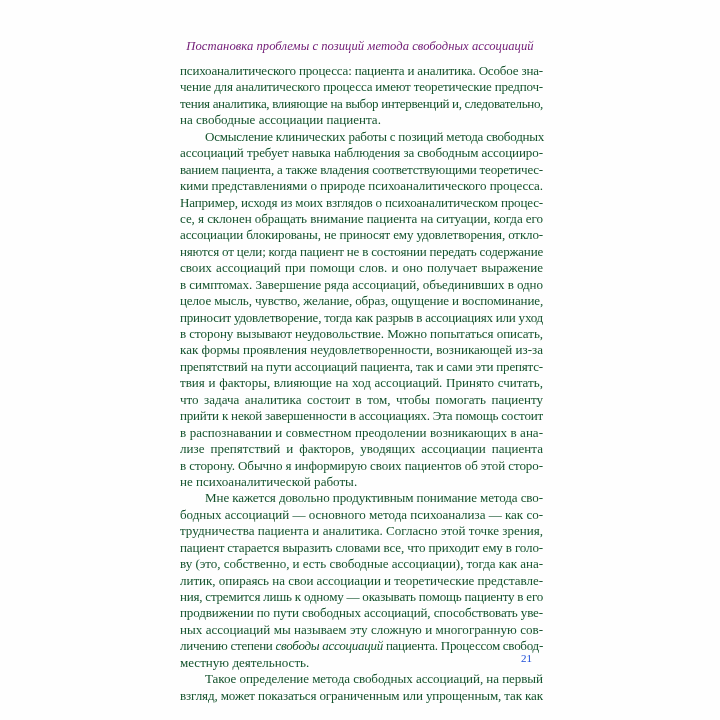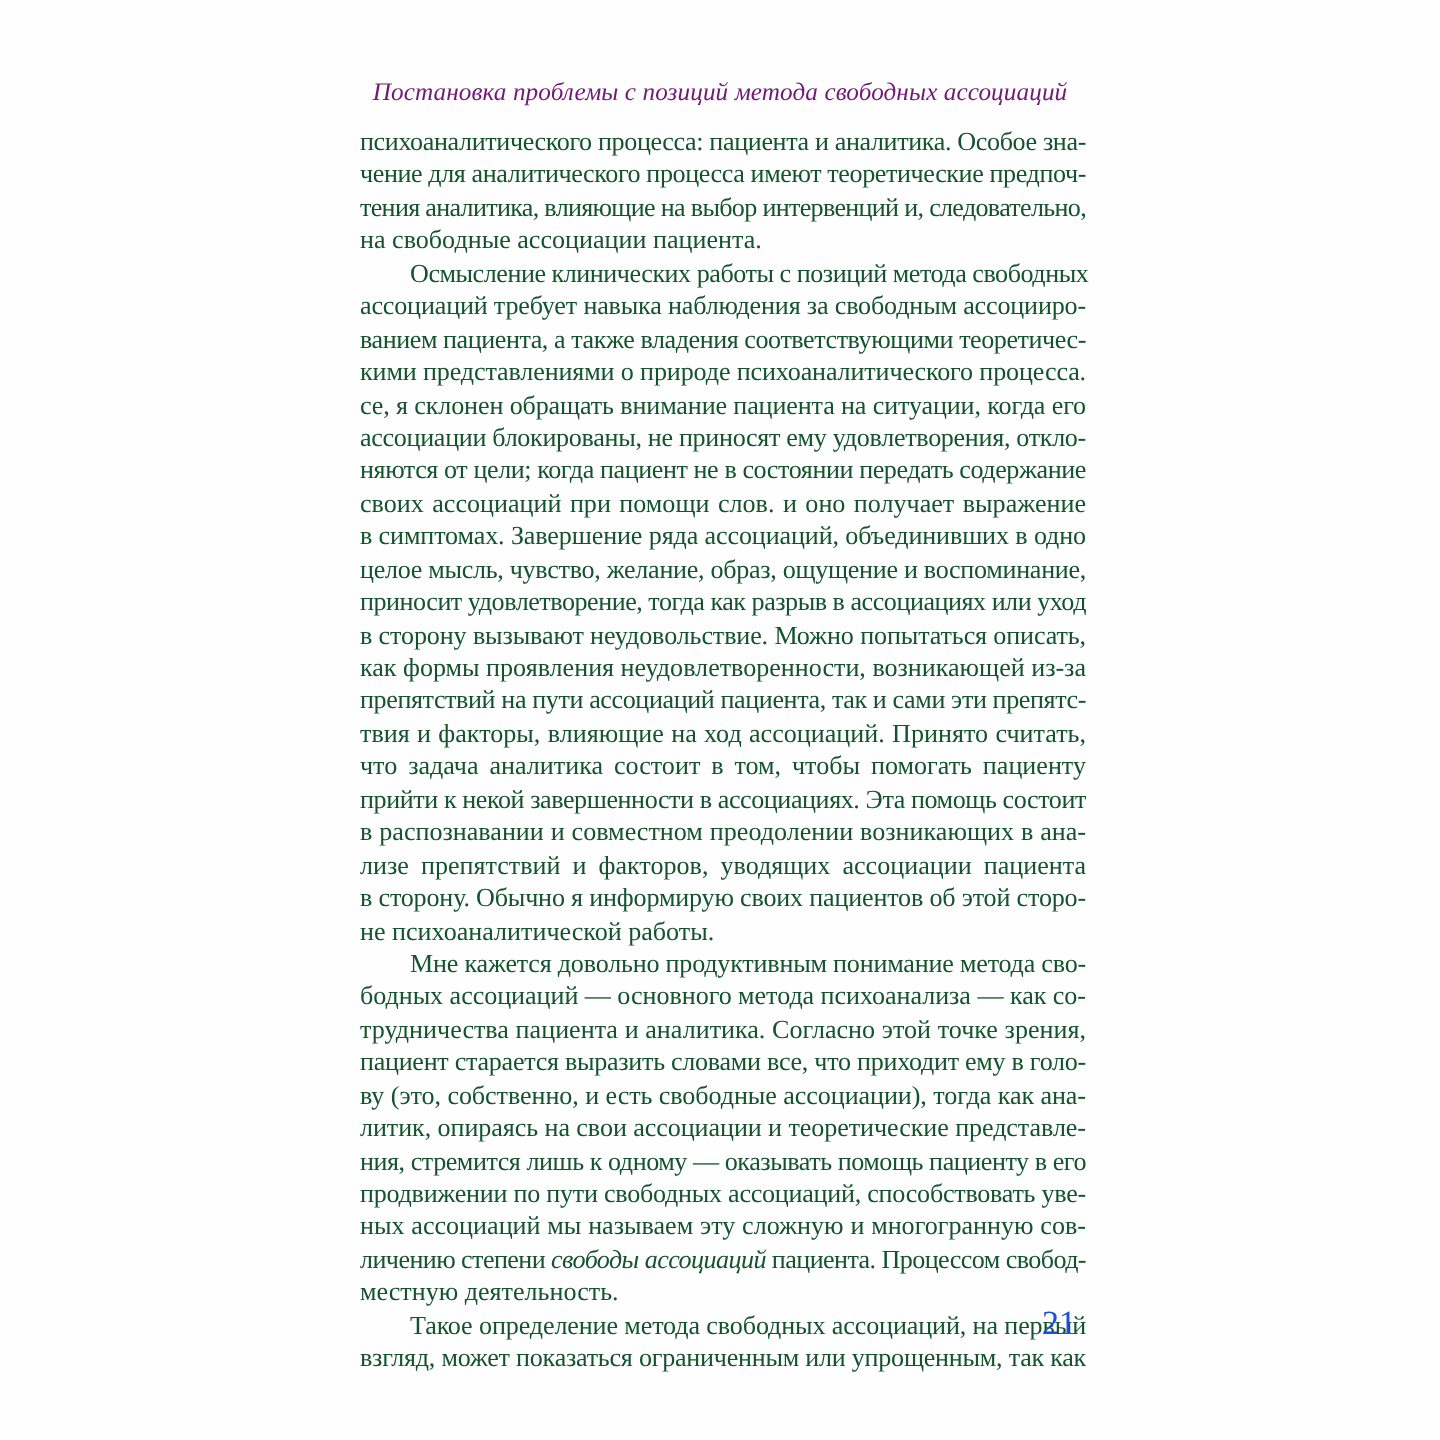--- a/index.html
+++ b/index.html
@@ -58,21 +58,21 @@
     .line.indent {
       padding-left: 25px;
     }
     .em {
       font-style: italic;
     }
     .page-number {
       position: absolute;
       top: 652px;
       left: 521px;
-      font-size: 17px;
+      font-size: 11px;
       color: #1d4ed8;
     }
   </style>
 </head>
 <body>
 
 <div class="page">
 
   <div class="running-head">Постановка проблемы с позиций метода свободных ассоциаций</div>
 
@@ -83,20 +83,21 @@
       <span class="line" style="display: block; width: 363px; letter-spacing: -0.198337px; box-sizing: border-box;">чение для аналитического процесса имеют теоретические предпоч-</span>
       <span class="line" style="display: block; width: 363px; letter-spacing: -0.344482px; box-sizing: border-box;">тения аналитика, влияющие на выбор интервенций и, следовательно,</span>
       <span class="line last">на свободные ассоциации пациента.</span>
     </div>
 
     <div class="para">
       <span class="line indent" style="display: block; width: 363px; letter-spacing: -0.232143px; box-sizing: border-box;">Осмысление клинических работы с позиций метода свободных</span>
       <span class="line" style="display: block; width: 363px; letter-spacing: -0.0838542px; box-sizing: border-box;">ассоциаций требует навыка наблюдения за свободным ассоцииро-</span>
       <span class="line" style="display: block; width: 363px; letter-spacing: -0.21875px; box-sizing: border-box;">ванием пациента, а также владения соответствующими теоретичес-</span>
       <span class="line" style="display: block; width: 363px; letter-spacing: -0.0664062px; box-sizing: border-box;">кими представлениями о природе психоаналитического процесса.</span>
+      <span class="line" style="display: block; width: 363px; letter-spacing: -0.169355px; box-sizing: border-box;">Например, исходя из моих взглядов о психоаналитическом процес-</span>
       <span class="line" style="display: block; width: 363px; letter-spacing: -0.0637401px; box-sizing: border-box;">се, я склонен обращать внимание пациента на ситуации, когда его</span>
       <span class="line" style="display: block; width: 363px; letter-spacing: -0.154738px; box-sizing: border-box;">ассоциации блокированы, не приносят ему удовлетворения, откло-</span>
       <span class="line" style="display: block; width: 363px; letter-spacing: -0.20752px; box-sizing: border-box;">няются от цели; когда пациент не в состоянии передать содержание</span>
       <span class="line" style="display: block; width: 363px; word-spacing: 0.970703px; box-sizing: border-box;">своих ассоциаций при помощи слов. и оно получает выражение</span>
       <span class="line" style="display: block; width: 363px; letter-spacing: -0.0606771px; box-sizing: border-box;">в симптомах. Завершение ряда ассоциаций, объединивших в одно</span>
       <span class="line" style="display: block; width: 363px; letter-spacing: -0.147681px; box-sizing: border-box;">целое мысль, чувство, желание, образ, ощущение и воспоминание,</span>
       <span class="line" style="display: block; width: 363px; letter-spacing: -0.236816px; box-sizing: border-box;">приносит удовлетворение, тогда как разрыв в ассоциациях или уход</span>
       <span class="line" style="display: block; width: 363px; letter-spacing: -0.0622396px; box-sizing: border-box;">в сторону вызывают неудовольствие. Можно попытаться описать,</span>
       <span class="line" style="display: block; width: 363px; letter-spacing: -0.00582627px; box-sizing: border-box;">как формы проявления неудовлетворенности, возникающей из-за</span>
       <span class="line" style="display: block; width: 363px; letter-spacing: -0.197021px; box-sizing: border-box;">препятствий на пути ассоциаций пациента, так и сами эти препятс-</span>

